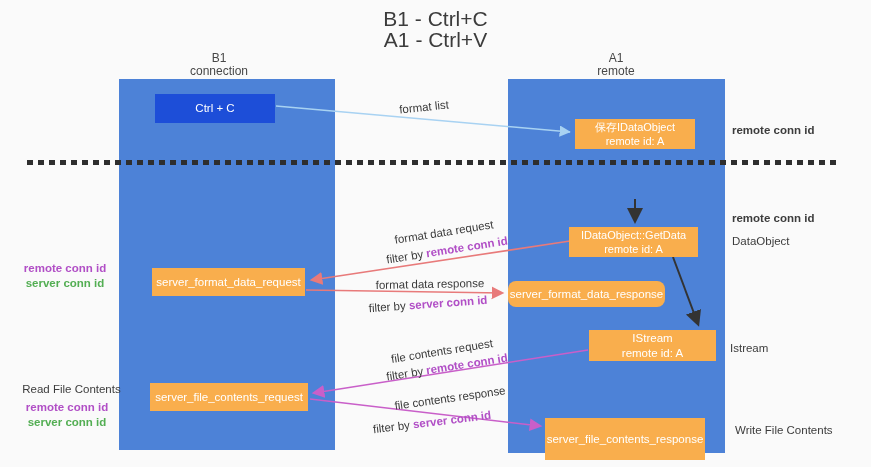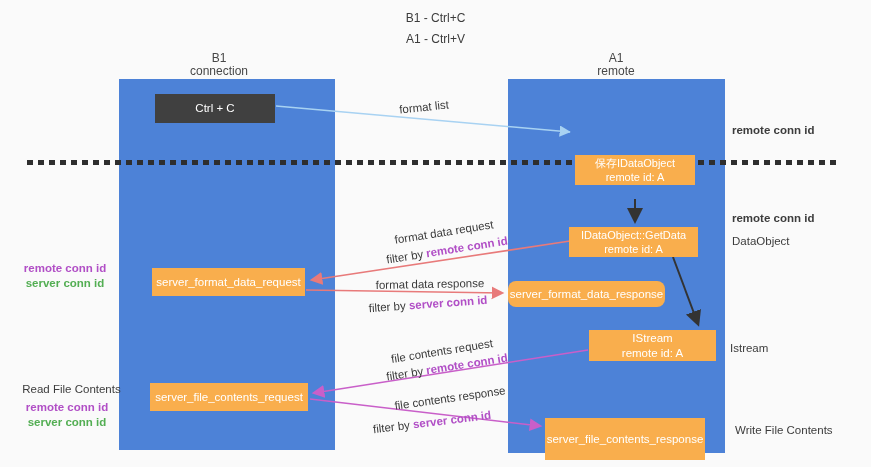--- a/index.html
+++ b/index.html
@@ -1,28 +1,28 @@
 <!DOCTYPE html>
 <html><head>
 <meta charset="utf-8">
 <style>
   html,body{margin:0;padding:0;}
   body{font-family:"Liberation Sans", sans-serif; background:#fafafa;}
   #canvas{position:relative; width:871px; height:467px; background:#fafafa; overflow:hidden;}
 
   .title{position:absolute; top:8px; left:0; width:871px; text-align:center;
-         font-size:12px; line-height:21px; color:#3c3c3c;}
+         font-size:21px; line-height:21px; color:#3c3c3c;}
 
   .lane-header{position:absolute; text-align:center; font-size:12px; line-height:13px; color:#474747;}
   .lane{position:absolute; background:#4d82d7;}
 
   .box{position:absolute; display:flex; flex-direction:column; align-items:center; justify-content:center;
        color:#ffffff; font-size:11.5px; line-height:1.3; text-align:center; z-index:6;}
   .orange{background:#f9ae4d;}
-  .green{background:#404040;}
+  .green{background:#1d4ed8;}
 
   .dashed-line{position:absolute; top:160px; left:27px; width:812px; height:5px; z-index:4;
        background:repeating-linear-gradient(90deg,#2e2e2e 0 6px, transparent 6px 11px);}
 
   svg.arrows{position:absolute; top:0; left:0; z-index:5; pointer-events:none;}
 
   .arrow-label{position:absolute; font-size:11.5px; color:#3b3b3b; white-space:nowrap; z-index:7;}
   .c{transform:translate(-50%,-50%);}
   .purple{color:#b14fc6; font-weight:700;}
   .greentxt{color:#53ae53; font-weight:700;}
@@ -75,21 +75,21 @@
     <line x1="306" y1="290" x2="502" y2="293" stroke="#e87a7a" stroke-width="1.6" marker-end="url(#m-red)"></line>
     <line x1="673" y1="257" x2="698" y2="324" stroke="#333333" stroke-width="2" marker-end="url(#m-black)"></line>
     <line x1="588" y1="350" x2="314" y2="393" stroke="#c95fc9" stroke-width="1.6" marker-end="url(#m-mag)"></line>
     <line x1="310" y1="399" x2="540" y2="426" stroke="#c95fc9" stroke-width="1.6" marker-end="url(#m-mag)"></line>
   </svg>
 
   <div class="box green" style="left:155px; top:94px;  width:120px; height:29px;">
     <div>Ctrl + C</div>
   </div>
 
-  <div class="box orange" style="left:575px; top:119px; width:120px; height:30px; font-size:11px;margin-top:36px;">
+  <div class="box orange" style="left:575px; top:119px; width:120px; height:30px; font-size:11px;">
     <div>保存IDataObject</div>
     <div>remote id: A</div>
   </div>
 
 
   <div class="box orange" style="left:569px; top:227px; width:129px; height:30px; font-size:11px;">
     <div>IDataObject::GetData</div>
     <div>remote id: A</div>
   </div>
 

